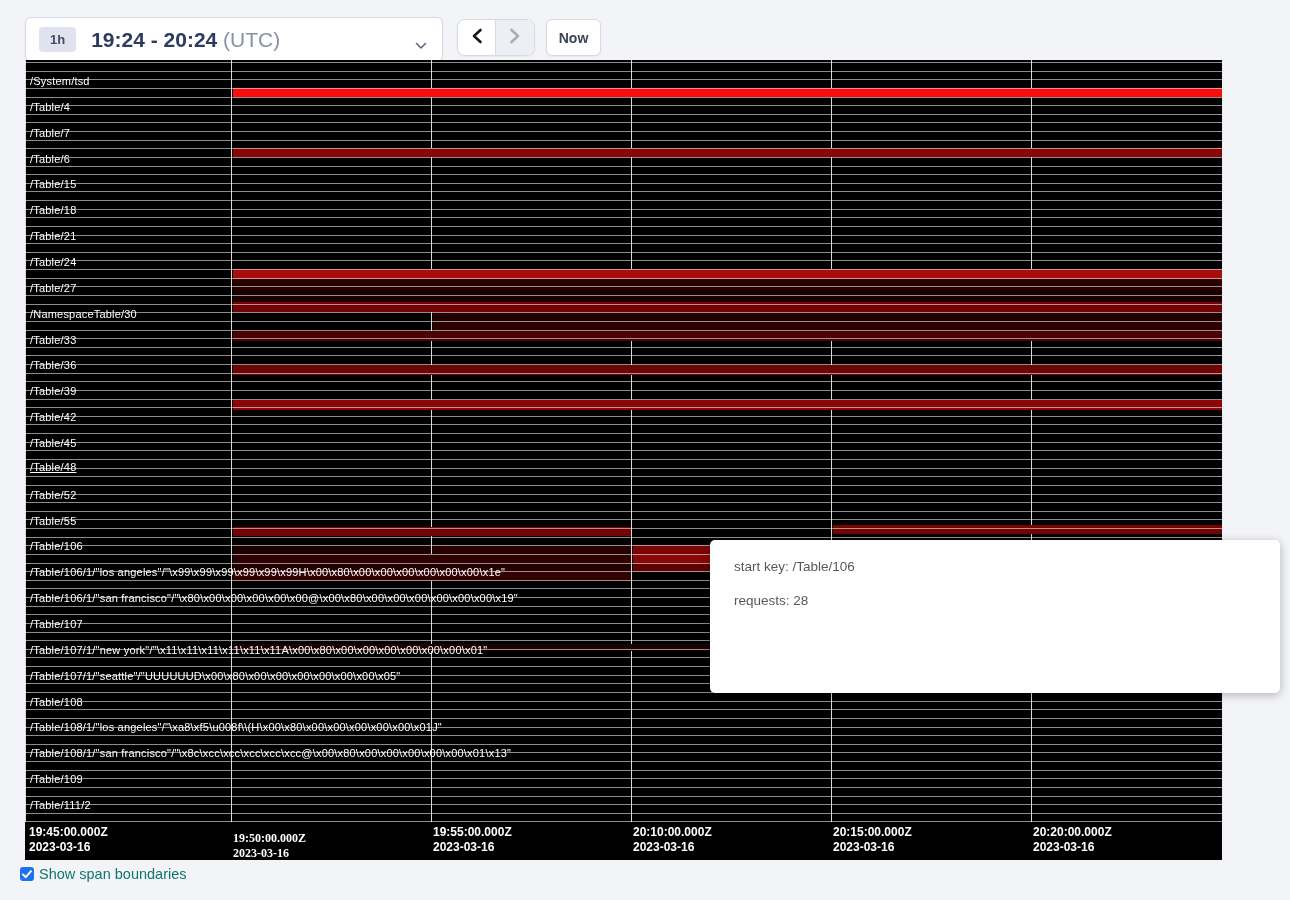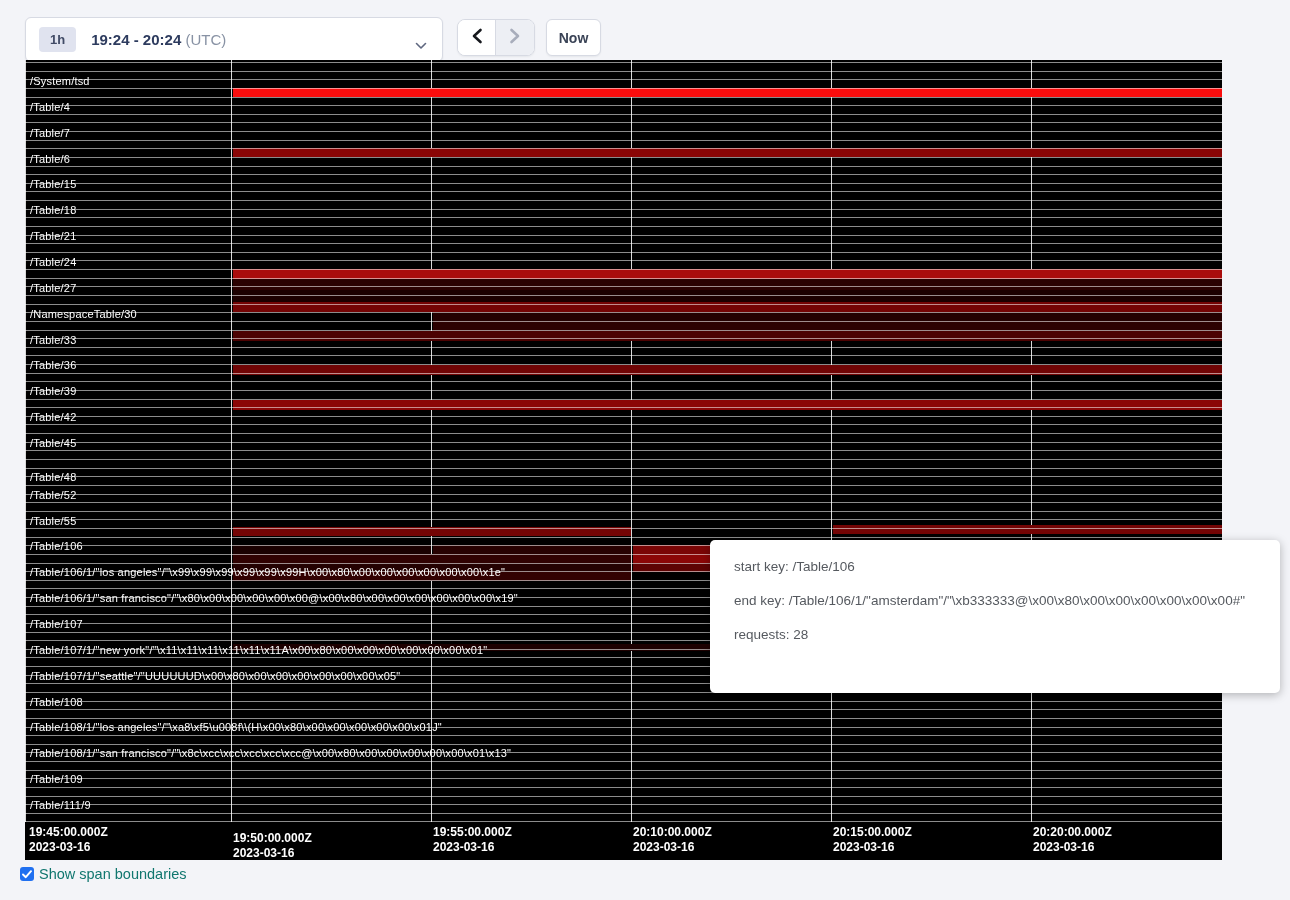--- a/index.html
+++ b/index.html
@@ -9,21 +9,21 @@
   .time-select {
     position:absolute; left:25px; top:17px; width:418px; height:45px;
     background:#fff; border:1px solid #d7dae3; border-radius:6px;
     display:flex; align-items:center; box-shadow:0 1px 2px rgba(24,28,40,.07);
     cursor:pointer;
   }
   .range-badge {
     margin-left:13px; background:#e0e3ef; border-radius:4px;
     padding:5px 11px; font-size:13px; font-weight:bold; color:#414b66;
   }
-  .range-text { margin-left:15px; font-size:15px; }
+  .range-text { margin-left:15px; font-size:21px; }
   .range-text b { color:#2d3b5e; font-weight:bold; }
   .range-text .tz { color:#8892a4; font-weight:normal; }
   .dd-chevron { position:absolute; right:15px; top:18px; }
 
   .arrow-group {
     position:absolute; left:457px; top:19px; width:78px; height:37px;
     border:1px solid #d7dae3; border-radius:8px; overflow:hidden;
     display:flex; background:#fff; box-shadow:0 1px 2px rgba(24,28,40,.06);
   }
   .arrow-btn { width:50%; height:100%; display:flex; align-items:center; justify-content:center; cursor:pointer; background:#fff; border:none; }
@@ -145,34 +145,34 @@
     <div class="row-label" style="top: 145.285px; text-align: right;">/Table/18</div>
     <div class="row-label" style="top: 171.142px;">/Table/21</div>
     <div class="row-label" style="top: 196.999px;">/Table/24</div>
     <div class="row-label" style="top: 222.856px;">/Table/27</div>
     <div class="row-label" style="top: 248.713px;">/NamespaceTable/30</div>
     <div class="row-label" style="top: 274.57px;">/Table/33</div>
     <div class="row-label" style="top: 300.427px;">/Table/36</div>
     <div class="row-label" style="top: 326.284px;">/Table/39</div>
     <div class="row-label" style="top: 352.141px;">/Table/42</div>
     <div class="row-label" style="top: 377.998px;">/Table/45</div>
-    <div class="row-label" style="top: 412px;">/Table/48</div>
+    <div class="row-label" style="top: 402px; text-decoration: underline;">/Table/48</div>
     <div class="row-label" style="top: 429.712px;">/Table/52</div>
     <div class="row-label" style="top: 455.569px;">/Table/55</div>
     <div class="row-label" style="top: 481.426px;">/Table/106</div>
     <div class="row-label" style="top: 507.283px;">/Table/106/1/"los angeles"/"\x99\x99\x99\x99\x99\x99H\x00\x80\x00\x00\x00\x00\x00\x00\x1e"</div>
     <div class="row-label" style="top: 533.14px;">/Table/106/1/"san francisco"/"\x80\x00\x00\x00\x00\x00@\x00\x80\x00\x00\x00\x00\x00\x00\x19"</div>
     <div class="row-label" style="top: 558.997px;">/Table/107</div>
     <div class="row-label" style="top: 584.854px;">/Table/107/1/"new york"/"\x11\x11\x11\x11\x11\x11A\x00\x80\x00\x00\x00\x00\x00\x00\x01"</div>
     <div class="row-label" style="top: 610.711px;">/Table/107/1/"seattle"/"UUUUUUD\x00\x80\x00\x00\x00\x00\x00\x00\x05"</div>
     <div class="row-label" style="top: 636.568px;">/Table/108</div>
     <div class="row-label" style="top: 662.425px;">/Table/108/1/"los angeles"/"\xa8\xf5\u008f\\(H\x00\x80\x00\x00\x00\x00\x00\x01J"</div>
     <div class="row-label" style="top: 688.282px;">/Table/108/1/"san francisco"/"\x8c\xcc\xcc\xcc\xcc\xcc@\x00\x80\x00\x00\x00\x00\x00\x01\x13"</div>
     <div class="row-label" style="top: 714.139px;">/Table/109</div>
-    <div class="row-label" style="top: 739.996px;">/Table/111/9</div>
+    <div class="row-label" style="top: 739.996px;">/Table/111/2</div>
     <div class="hline" style="top: 2px;"></div>
     <div class="hline" style="top: 10.63px;"></div>
     <div class="hline" style="top: 19.26px;"></div>
     <div class="hline" style="top: 27.89px;"></div>
     <div class="hline" style="top: 36.52px;"></div>
     <div class="hline" style="top: 45.15px;"></div>
     <div class="hline" style="top: 53.78px;"></div>
     <div class="hline" style="top: 62.41px;"></div>
     <div class="hline" style="top: 71.04px;"></div>
     <div class="hline" style="top: 79.67px;"></div>
@@ -249,30 +249,29 @@
     <div class="hline" style="top: 692.4px;"></div>
     <div class="hline" style="top: 701.03px;"></div>
     <div class="hline" style="top: 709.66px;"></div>
     <div class="hline" style="top: 718.29px;"></div>
     <div class="hline" style="top: 726.92px;"></div>
     <div class="hline" style="top: 735.55px;"></div>
     <div class="hline" style="top: 744.18px;"></div>
     <div class="hline" style="top: 752.81px;"></div>
     <div class="hline" style="top: 761.44px;"></div>
     <div class="axis-label" style="left: 4px; top: 765px;">19:45:00.000Z<div>2023-03-16</div></div>
-    <div class="axis-label" style="left: 208px; top: 771px;">19:50:00.000Z<div>2023-03-16</div></div>
+    <div class="axis-label" style="left: 208px; top: 771px; font-family: Liberation Serif, serif;">19:50:00.000Z<div>2023-03-16</div></div>
     <div class="axis-label" style="left: 408px; top: 765px;">19:55:00.000Z<div>2023-03-16</div></div>
     <div class="axis-label" style="left: 608px; top: 765px;">20:10:00.000Z<div>2023-03-16</div></div>
     <div class="axis-label" style="left: 808px; top: 765px;">20:15:00.000Z<div>2023-03-16</div></div>
     <div class="axis-label" style="left: 1008px; top: 765px;">20:20:00.000Z<div>2023-03-16</div></div>
   </div>
 
 <div class="tooltip">
   <div class="tl">start key: /Table/106</div>
-  <div class="tl">end key: /Table/106/1/"amsterdam"/"\xb333333@\x00\x80\x00\x00\x00\x00\x00\x00#"</div>
   <div class="tl">requests: 28</div>
 </div>
 
 <div class="footer-row">
   <span class="checkbox">
     <svg width="10" height="9" viewBox="0 0 10 9">
         <polyline points="1,4.5 3.8,7.2 9,1.2" fill="none" stroke="#fff" stroke-width="1.9" stroke-linecap="round" stroke-linejoin="round"></polyline>
       </svg>
   </span>
   <span class="checkbox-label">Show span boundaries</span>

